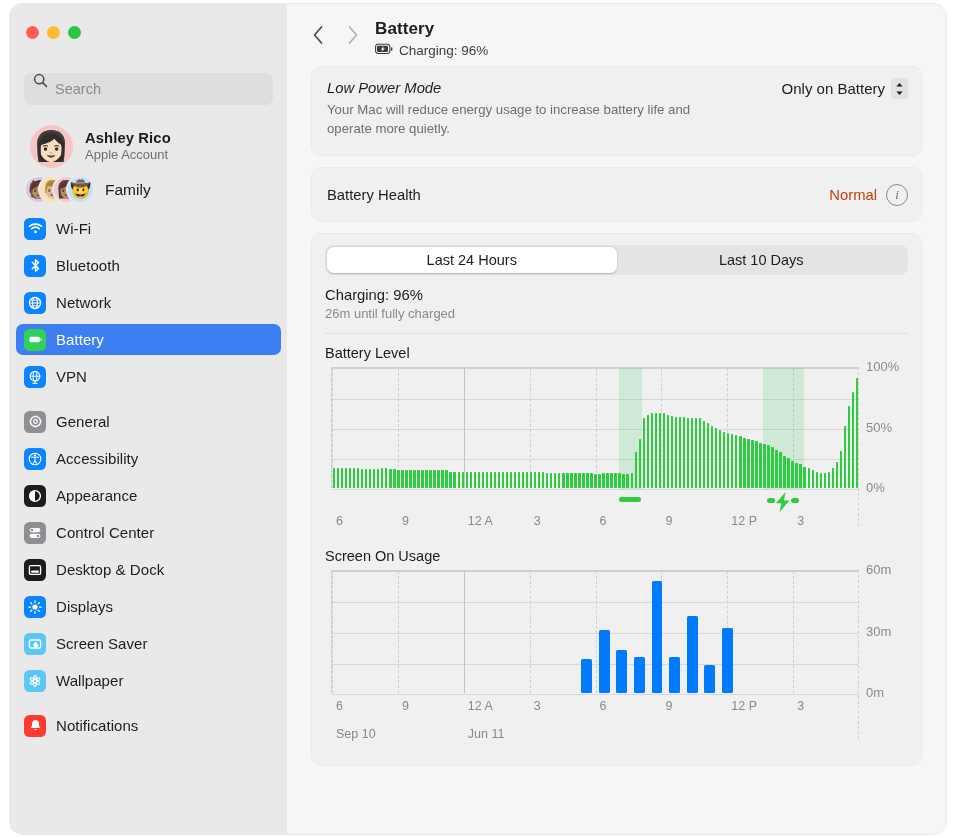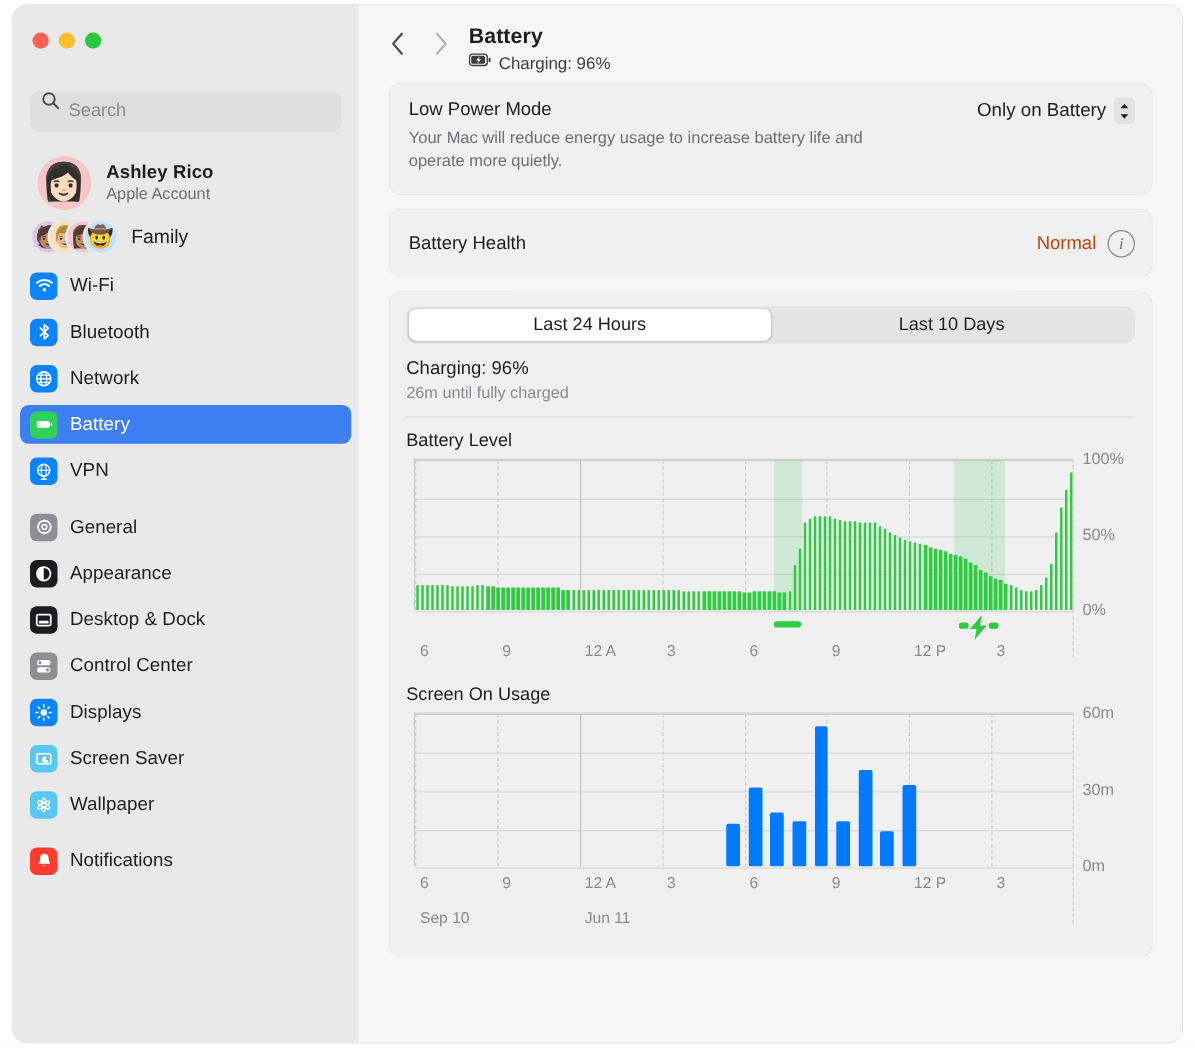--- a/index.html
+++ b/index.html
@@ -156,21 +156,21 @@
     background: #f0f0f0;
     border-radius: 10px;
     box-shadow: inset 0 0 0 0.5px rgba(0,0,0,0.05);
   }
   .card.lpm {
     padding: 14px 16px 18px 16px;
     position: relative;
     margin-bottom: 11px;
     min-height: 82px;
   }
-  .lpm-title { font-size: 14.8px; color: #1d1d1f; }
+  .lpm-title { font-size: 14.8px; color: #1d1d1f; font-style: italic; }
   .lpm-desc {
     font-size: 13.2px; color: #6e6e73;
     margin-top: 5px; line-height: 1.42;
     max-width: 400px;
   }
   .popup {
     position: absolute;
     right: 14px; top: 12px;
     display: flex; align-items: center; gap: 6px;
     cursor: pointer;
@@ -382,51 +382,61 @@
                 <line x1="8" y1="1.6" x2="8" y2="3.2"></line>
                     <line x1="8" y1="12.8" x2="8" y2="14.4"></line>
                 <line x1="1.6" y1="8" x2="3.2" y2="8"></line>
                     <line x1="12.8" y1="8" x2="14.4" y2="8"></line>
               </g>
             </svg>
           </span>
           <span class="sb-label">General</span>
         </div>
 
+        <div class="sb-item">
+          <span class="sb-icon" style="background:#0b84ff">
+            <svg width="16" height="16" viewBox="0 0 16 16">
+              <circle cx="8" cy="8" r="5.8" fill="none" stroke="#fff" stroke-width="1.1"></circle>
+              <circle cx="8" cy="4.4" r="1.1" fill="#fff"></circle>
+              <path d="M4.6 6.3h6.8M8 6.6v3.1M8 9.7l-1.7 2.6M8 9.7l1.7 2.6" stroke="#fff" stroke-width="1.1" stroke-linecap="round"></path>
+            </svg>
+          </span>
+          <span class="sb-label">Accessibility</span>
+        </div>
 
         <div class="sb-item">
           <span class="sb-icon" style="background:#1c1c1e">
             <svg width="16" height="16" viewBox="0 0 16 16">
               <circle cx="8" cy="8" r="5.4" fill="none" stroke="#fff" stroke-width="1.4"></circle>
               <path d="M8 2.6a5.4 5.4 0 0 0 0 10.8z" fill="#fff"></path>
             </svg>
           </span>
           <span class="sb-label">Appearance</span>
-        </div>
-
-        <div class="sb-item">
-          <span class="sb-icon" style="background:#1c1c1e">
-            <svg width="16" height="16" viewBox="0 0 16 16">
-              <rect x="2.4" y="3.6" width="11.2" height="8.8" rx="1.5" fill="none" stroke="#fff" stroke-width="1.4"></rect>
-              <rect x="4.1" y="8.6" width="7.8" height="2.2" rx="0.7" fill="#fff"></rect>
-            </svg>
-          </span>
-          <span class="sb-label">Desktop &amp; Dock</span>
         </div>
 
         <div class="sb-item">
           <span class="sb-icon" style="background:#8e8e93">
             <svg width="16" height="16" viewBox="0 0 16 16">
               <rect x="2.6" y="3" width="10.8" height="4.2" rx="2.1" fill="#fff"></rect>
               <circle cx="5" cy="5.1" r="1.25" fill="#8e8e93"></circle>
               <rect x="2.6" y="8.8" width="10.8" height="4.2" rx="2.1" fill="#fff"></rect>
               <circle cx="11" cy="10.9" r="1.25" fill="#8e8e93"></circle>
             </svg>
           </span>
           <span class="sb-label">Control Center</span>
+        </div>
+
+        <div class="sb-item">
+          <span class="sb-icon" style="background:#1c1c1e">
+            <svg width="16" height="16" viewBox="0 0 16 16">
+              <rect x="2.4" y="3.6" width="11.2" height="8.8" rx="1.5" fill="none" stroke="#fff" stroke-width="1.4"></rect>
+              <rect x="4.1" y="8.6" width="7.8" height="2.2" rx="0.7" fill="#fff"></rect>
+            </svg>
+          </span>
+          <span class="sb-label">Desktop &amp; Dock</span>
         </div>
 
         <div class="sb-item">
           <span class="sb-icon" style="background:#0b84ff">
             <svg width="16" height="16" viewBox="0 0 16 16">
               <circle cx="8" cy="8" r="2.6" fill="#fff"></circle>
               <g stroke="#fff" stroke-width="1.25" stroke-linecap="round">
                 <line x1="8" y1="1.8" x2="8" y2="3.5"></line>
                     <line x1="8" y1="12.5" x2="8" y2="14.2"></line>
                 <line x1="1.8" y1="8" x2="3.5" y2="8"></line>

